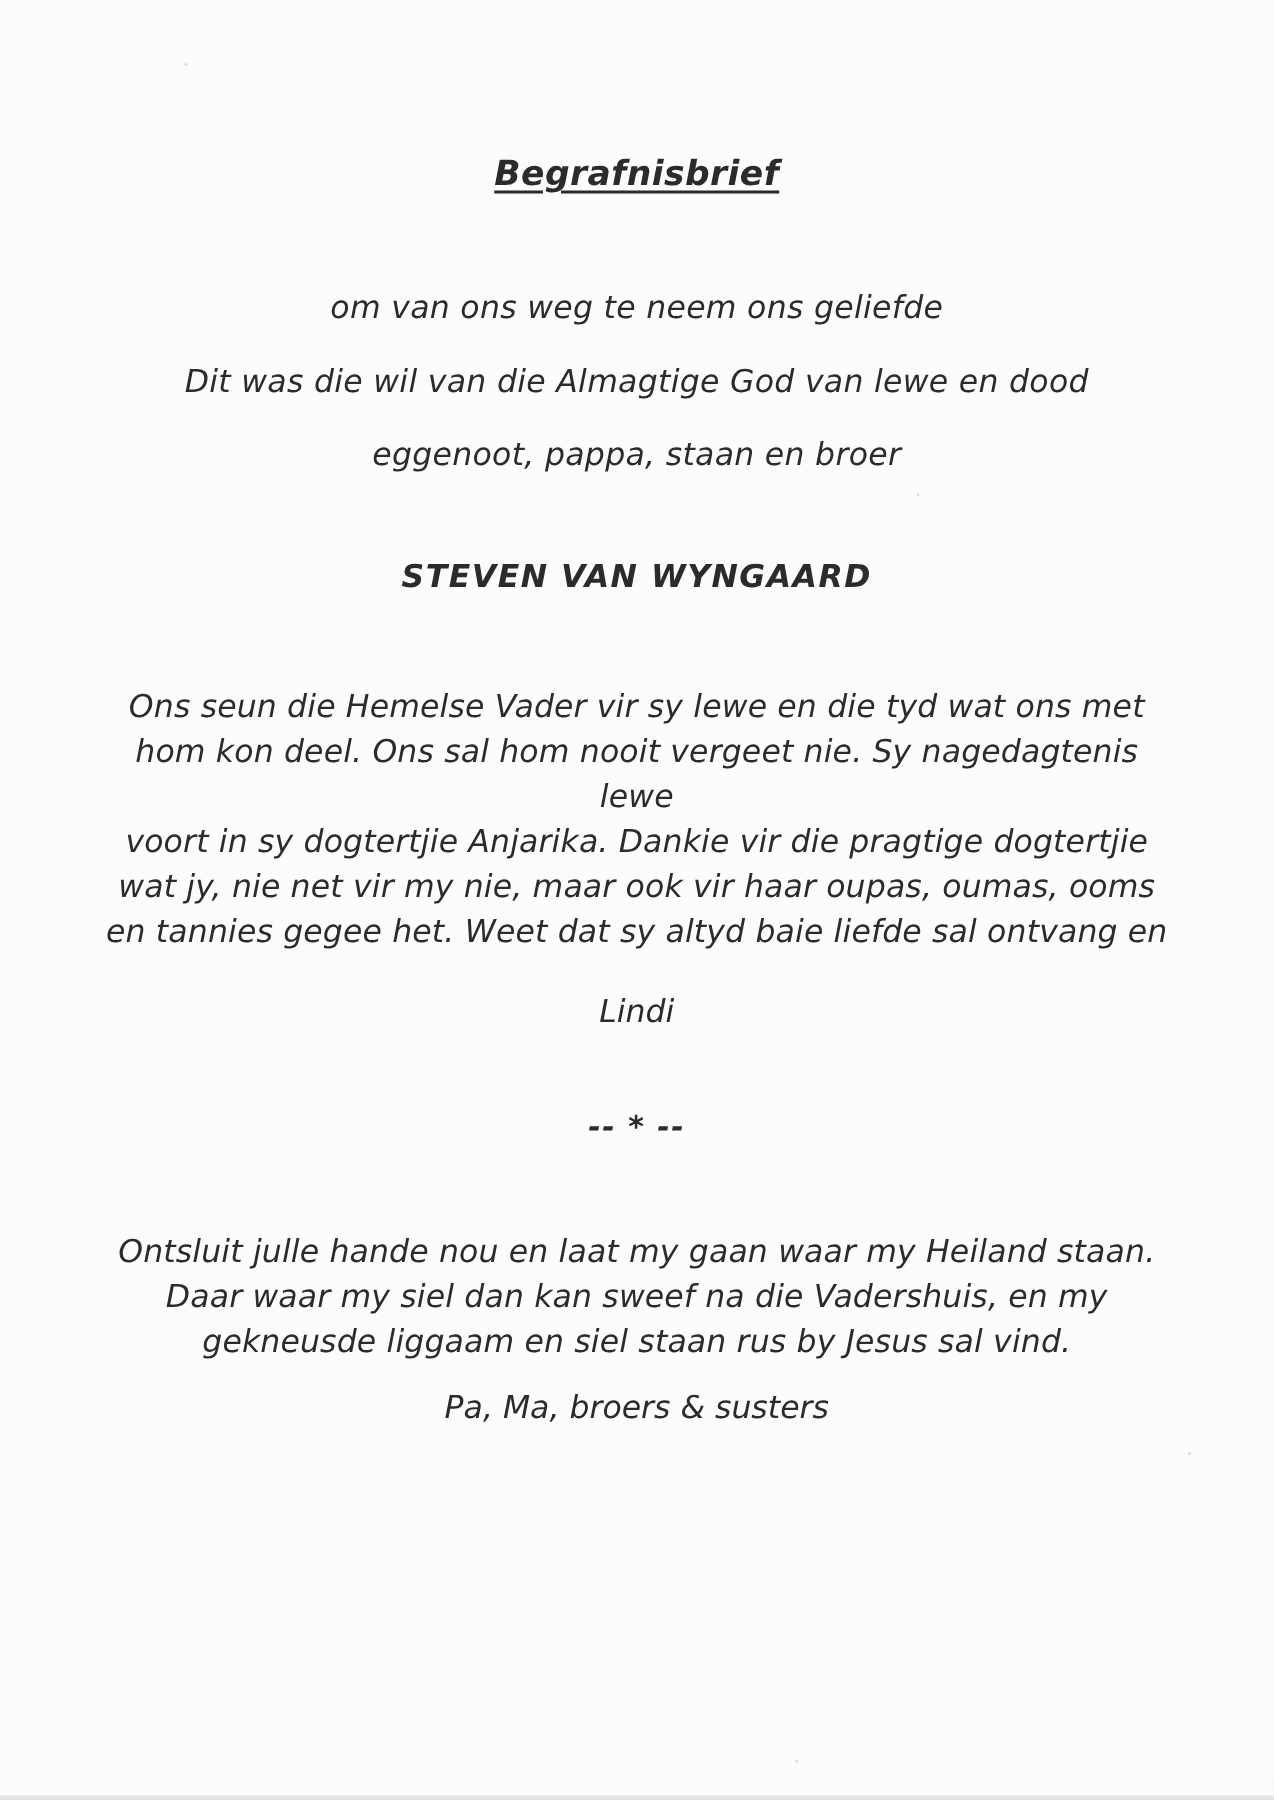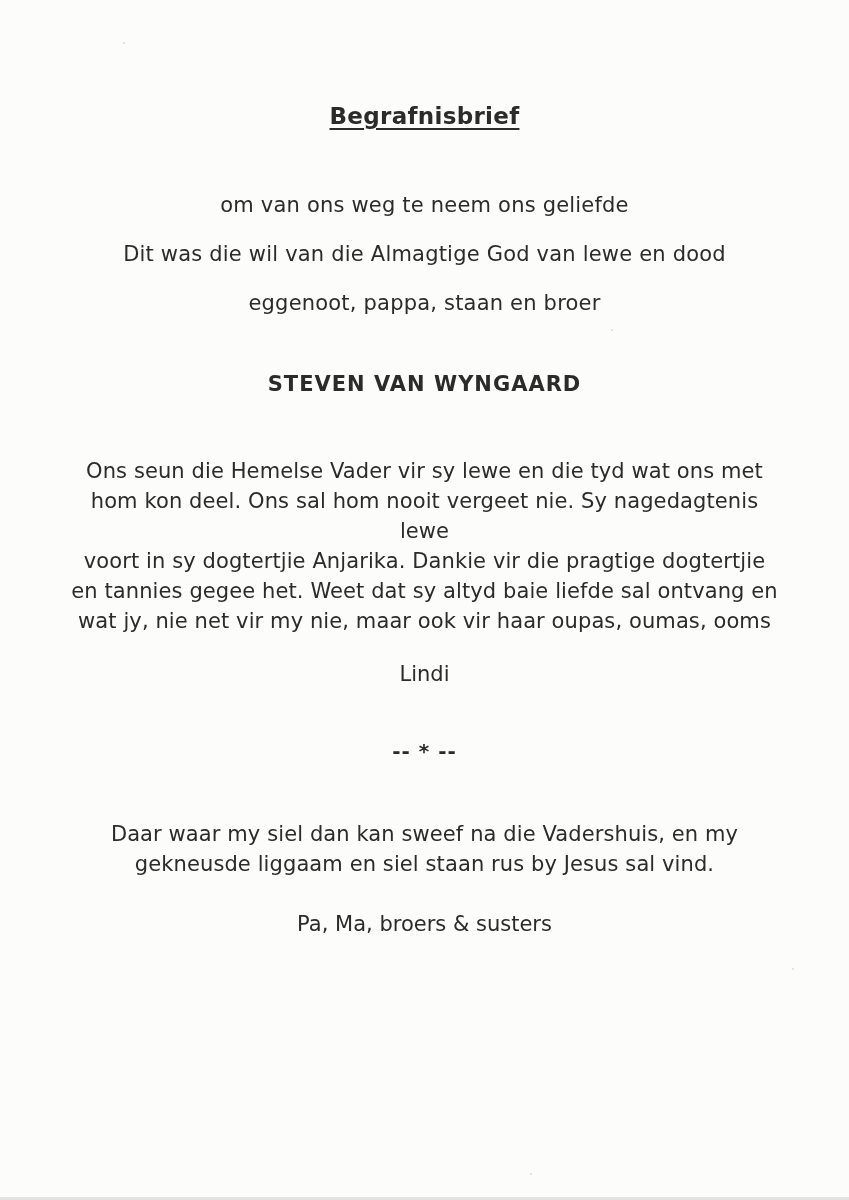--- a/index.html
+++ b/index.html
@@ -1,15 +1,15 @@
 <!DOCTYPE html>
 <html><head>
 <meta charset="utf-8">
 <style>
-  * { margin: 0; padding: 0; box-sizing: border-box; }
+  * { margin: 0; padding: 0; box-sizing: border-box; font-style: italic; }
 
   html, body {
     width: 849px;
     height: 1200px;
     background: #f6f6f5;
     font-family: "DejaVu Sans", sans-serif;
   }
 
   .page {
     position: relative;
@@ -94,21 +94,21 @@
   }
 
   .closing {
     margin-top: 56px;
     font-size: 21px;
     line-height: 30px;
     letter-spacing: 0.1px;
   }
 
   .closing-signature {
-    margin-top: 33px;
+    margin-top: 17px;
     font-size: 21px;
   }
 </style>
 </head>
 <body>
 
 <div class="page">
 
   <div class="content">
 
@@ -119,29 +119,30 @@
       <div class="line">Dit was die wil van die Almagtige God van lewe en dood</div>
       <div class="line">eggenoot, pappa, staan en broer</div>
     </div>
 
     <div class="deceased-name">STEVEN VAN WYNGAARD</div>
 
     <div class="tribute">
       <div>Ons seun die Hemelse Vader vir sy lewe en die tyd wat ons met</div>
       <div>hom kon deel. Ons sal hom nooit vergeet nie. Sy nagedagtenis lewe</div>
       <div>voort in sy dogtertjie Anjarika. Dankie vir die pragtige dogtertjie</div>
+      <div>wat jy, nie net vir my nie, maar ook vir haar oupas, oumas, ooms</div>
       <div>en tannies gegee het.  Weet dat sy altyd baie liefde sal ontvang en</div>
-      <div>wat jy, nie net vir my nie, maar ook vir haar oupas, oumas, ooms</div>
     </div>
 
     <div class="tribute-signature">Lindi</div>
 
     <div class="divider">-- * --</div>
 
     <div class="closing">
+      <div>Ontsluit julle hande nou en laat my gaan waar my Heiland staan.</div>
       <div>Daar waar my siel dan  kan sweef na die Vadershuis, en my</div>
       <div>gekneusde liggaam en siel staan rus by Jesus sal vind.</div>
     </div>
 
     <div class="closing-signature">Pa, Ma, broers &amp; susters</div>
 
   </div>
 
   <span class="speckle" style="left: 123px; top: 42px;  width: 2px; height: 2px;"></span>
   <span class="speckle" style="left: 611px; top: 329px; width: 2px; height: 2px;"></span>

